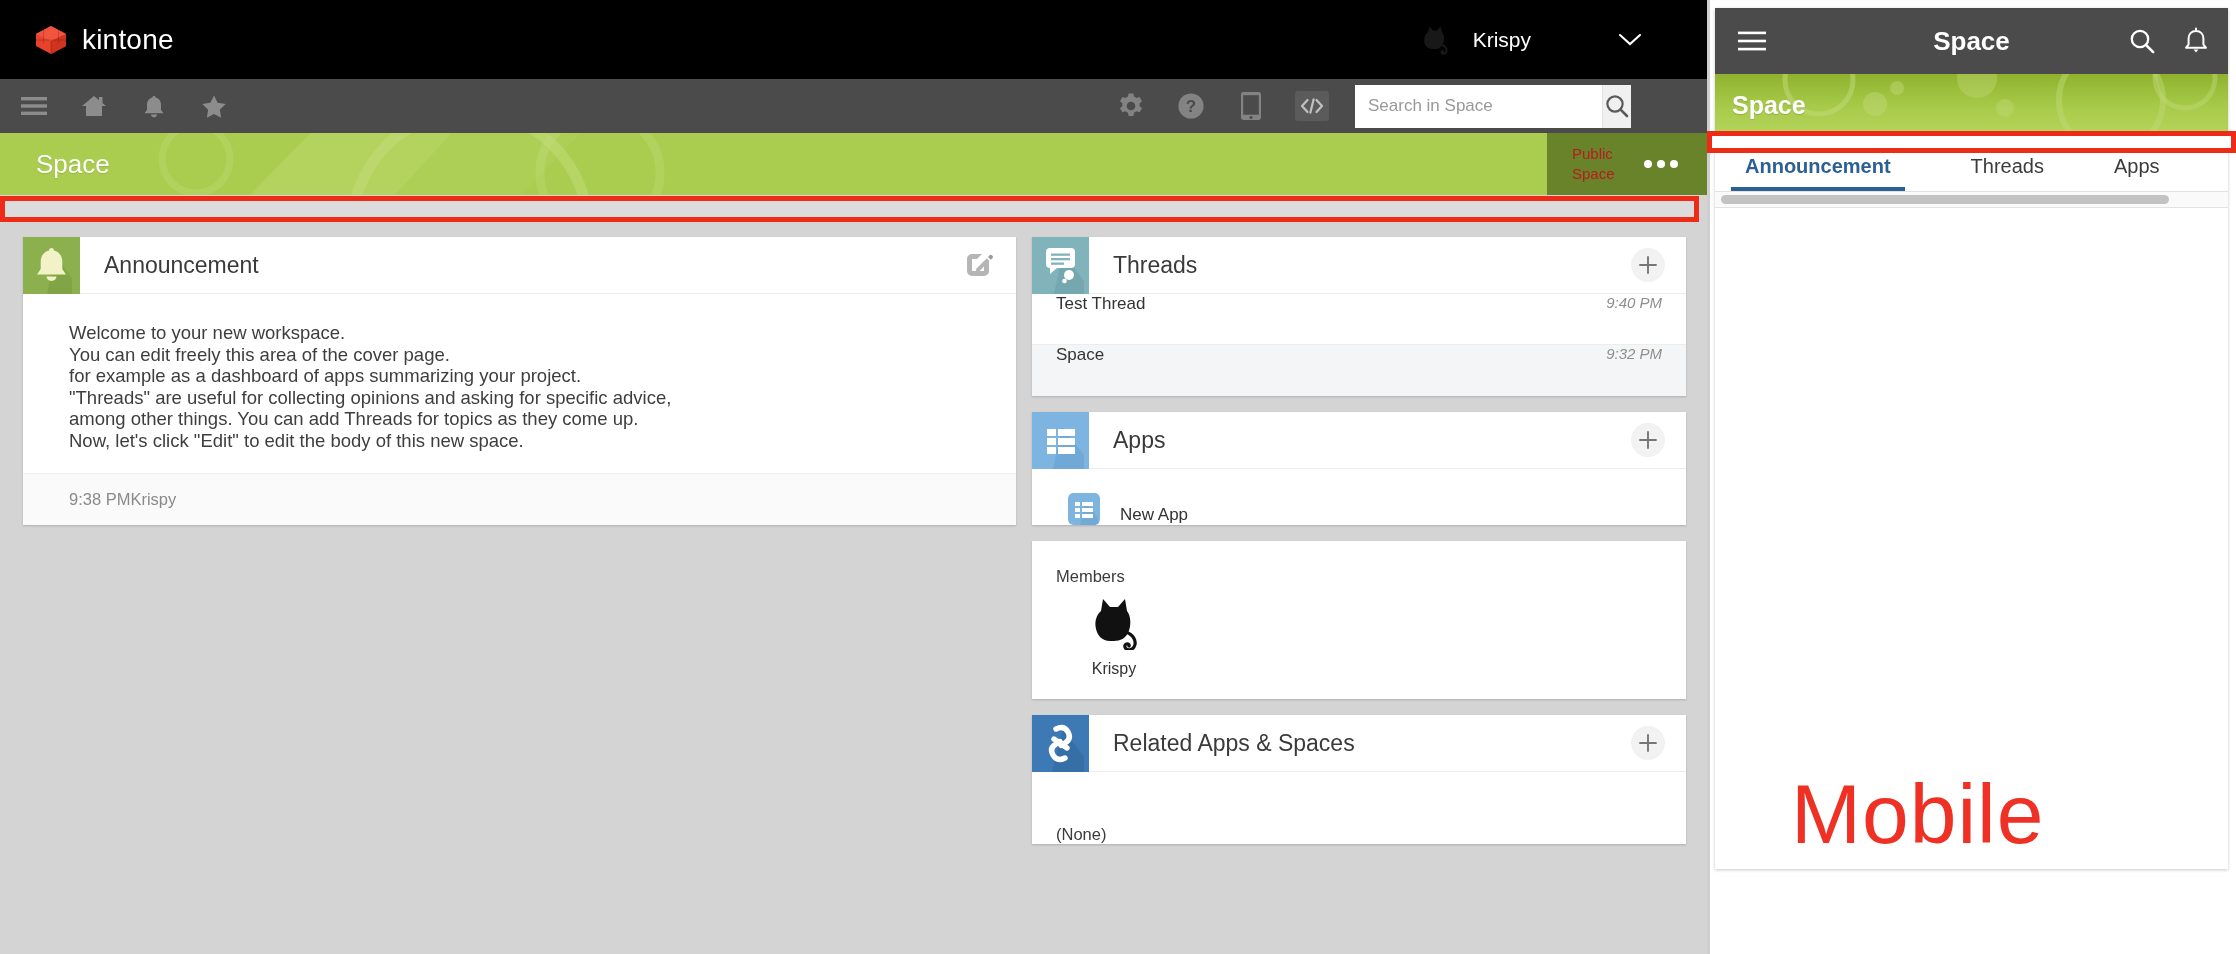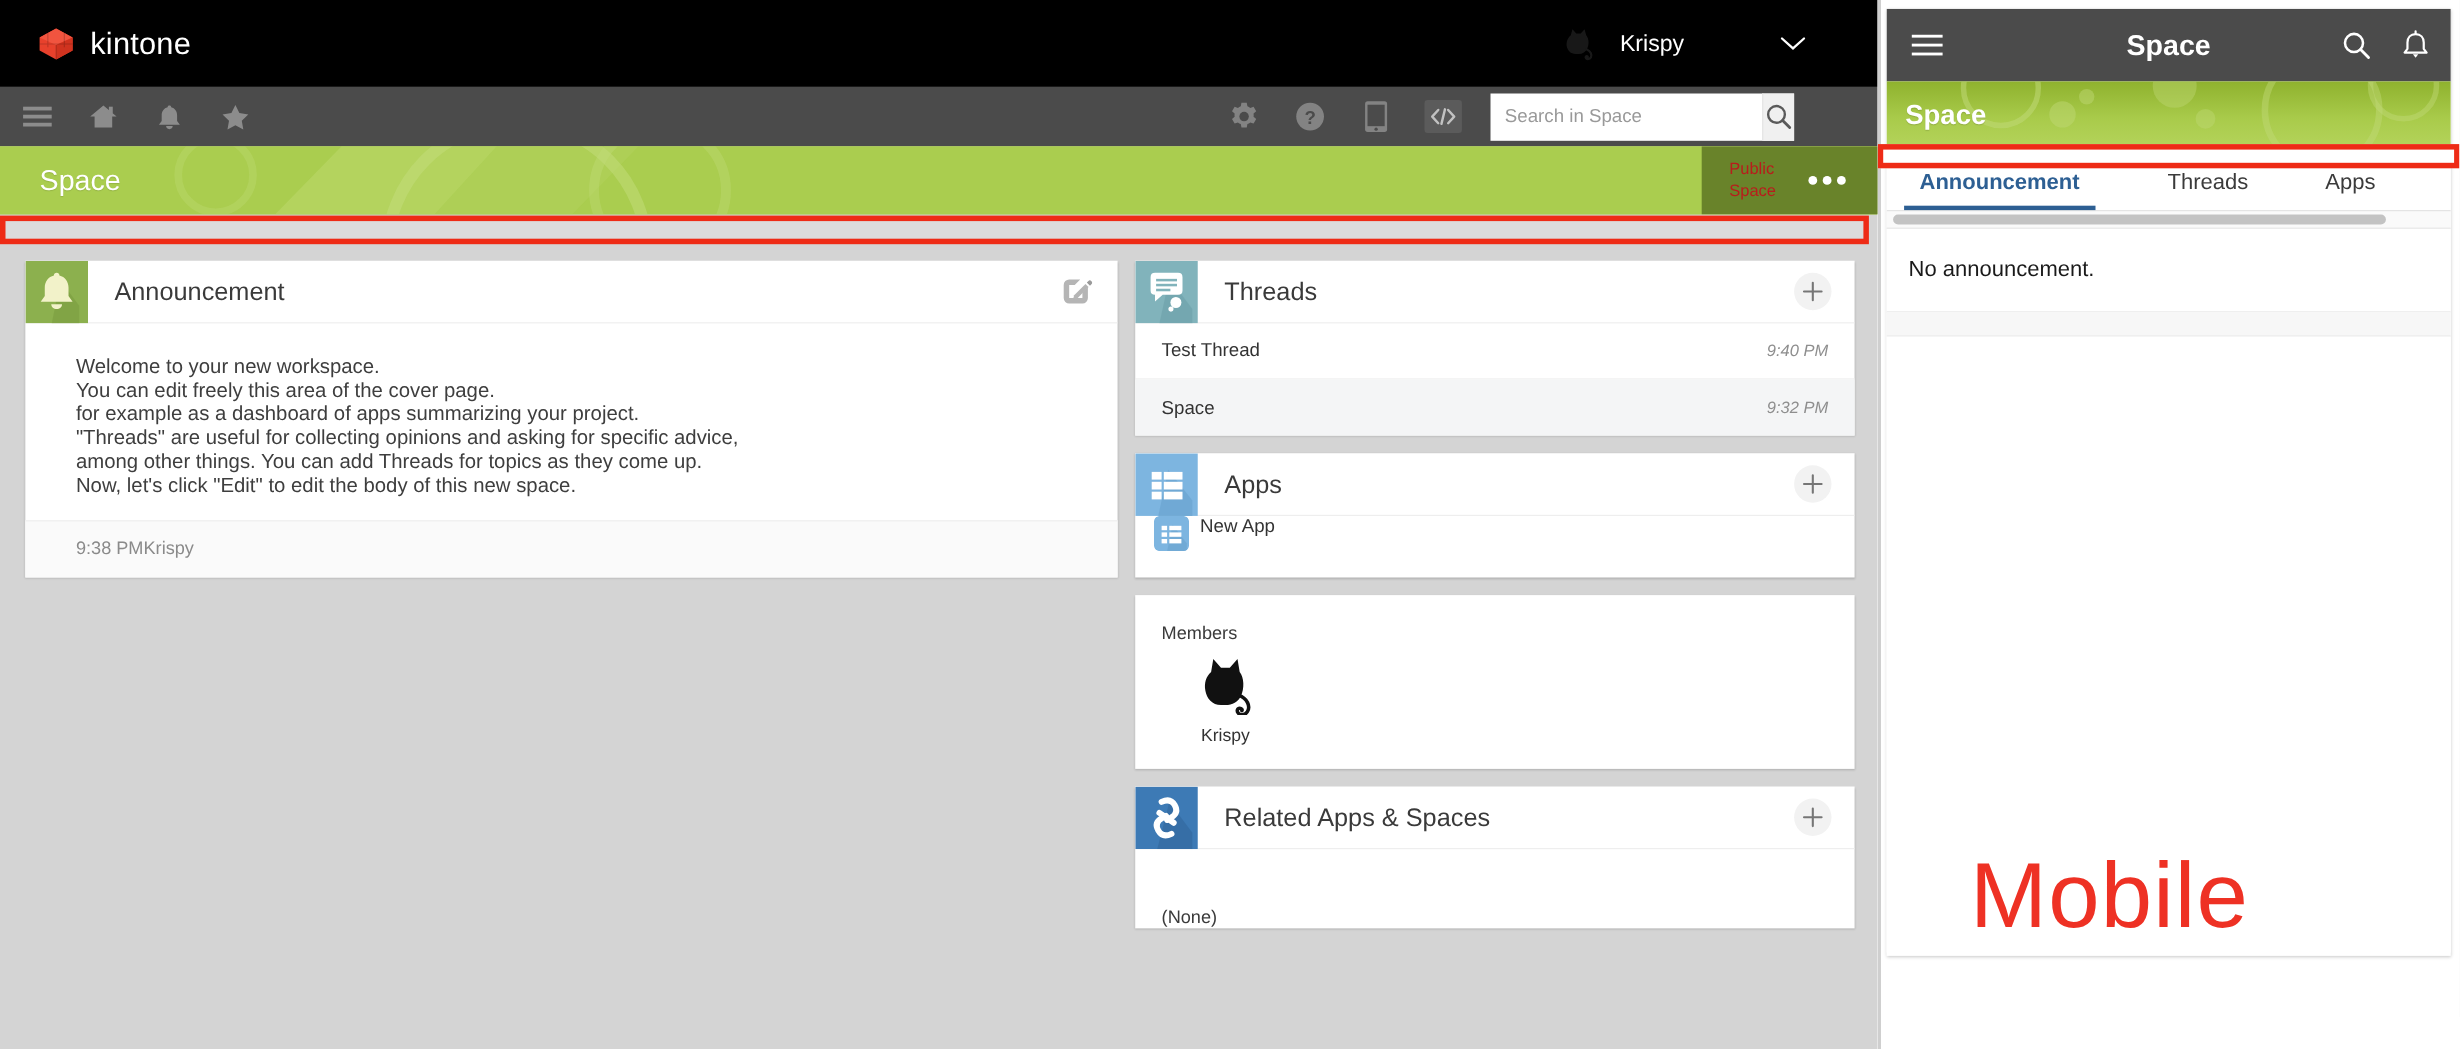--- a/index.html
+++ b/index.html
@@ -125,29 +125,29 @@
     background:#fafafa; border-top:1px solid #ededed; height: 52px;
     display:flex; align-items:center; padding-left: 46px;
   }
   .ann-foot span { font-size: 16.5px; color:#8a8a8a; }
 
   
   #right-col { position:absolute; left: 1032px; top: 14px; width: 654px; }
   #right-col .panel { margin-bottom: 16px; }
 
   .list-row {
-    height: 51px; display:flex; align-items:center; padding: 0 24px;
+    height: 51px; display:flex; align-items:flex-start; padding: 0 24px;
     border-bottom: 1px solid #ededed; justify-content:space-between;
   }
   .list-row:last-child { border-bottom:0; }
   .list-row.alt { background:#f4f5f6; }
   .list-row .lbl { font-size: 17px; color:#333; }
   .list-row .time { font-size: 15px; color:#8e8e8e; font-style: italic; }
 
-  .app-row { height: 56px; display:flex; align-items:flex-start; padding: 0 17px; gap: 10px; }
+  .app-row { height: 56px; display:flex; align-items:flex-end; padding: 0 36px; gap: 20px; }
   .app-row .mini-icon { width: 32px; height: 32px; border-radius: 5px; overflow:hidden; position:relative; flex:0 0 32px;}
   .app-row .lbl { font-size: 17px; color:#333; }
 
   .people-body { padding: 26px 0 34px 24px; height: 158px;}
   .people-body .members-lbl { font-size: 16.5px; color:#3b3b3b; margin-bottom: 8px; }
   .member { width: 88px; display:flex; flex-direction:column; align-items:center; gap: 6px; margin-left: 14px; }
   .member .m-name { font-size: 16px; color:#333; }
 
   .related-body { height: 72px; display:flex; align-items:flex-end; padding-left: 24px; }
   .related-body .lbl { font-size: 16.5px; color:#3b3b3b; }
@@ -551,26 +551,19 @@
         <span class="mb-tab active">Announcement</span>
         <span class="mb-tab">Threads</span>
         <span class="mb-tab">Apps</span>
 
       </div>
 
       <div class="mb-scroll-track">
         <span class="mb-scroll-thumb"></span>
       </div>
 
-      <div class="mb-content">
-        <div class="mb-empty">
-          <span>No announcement.</span>
-        </div>
-        <div class="mb-strip"></div>
-        <div class="mb-rest"></div>
-      </div>
     </div>
 
     <div class="mb-redbar"></div>
     <div class="watermark" id="mobile-watermark">Mobile</div>
   </div>
 
 </div>
 
 </body></html>

